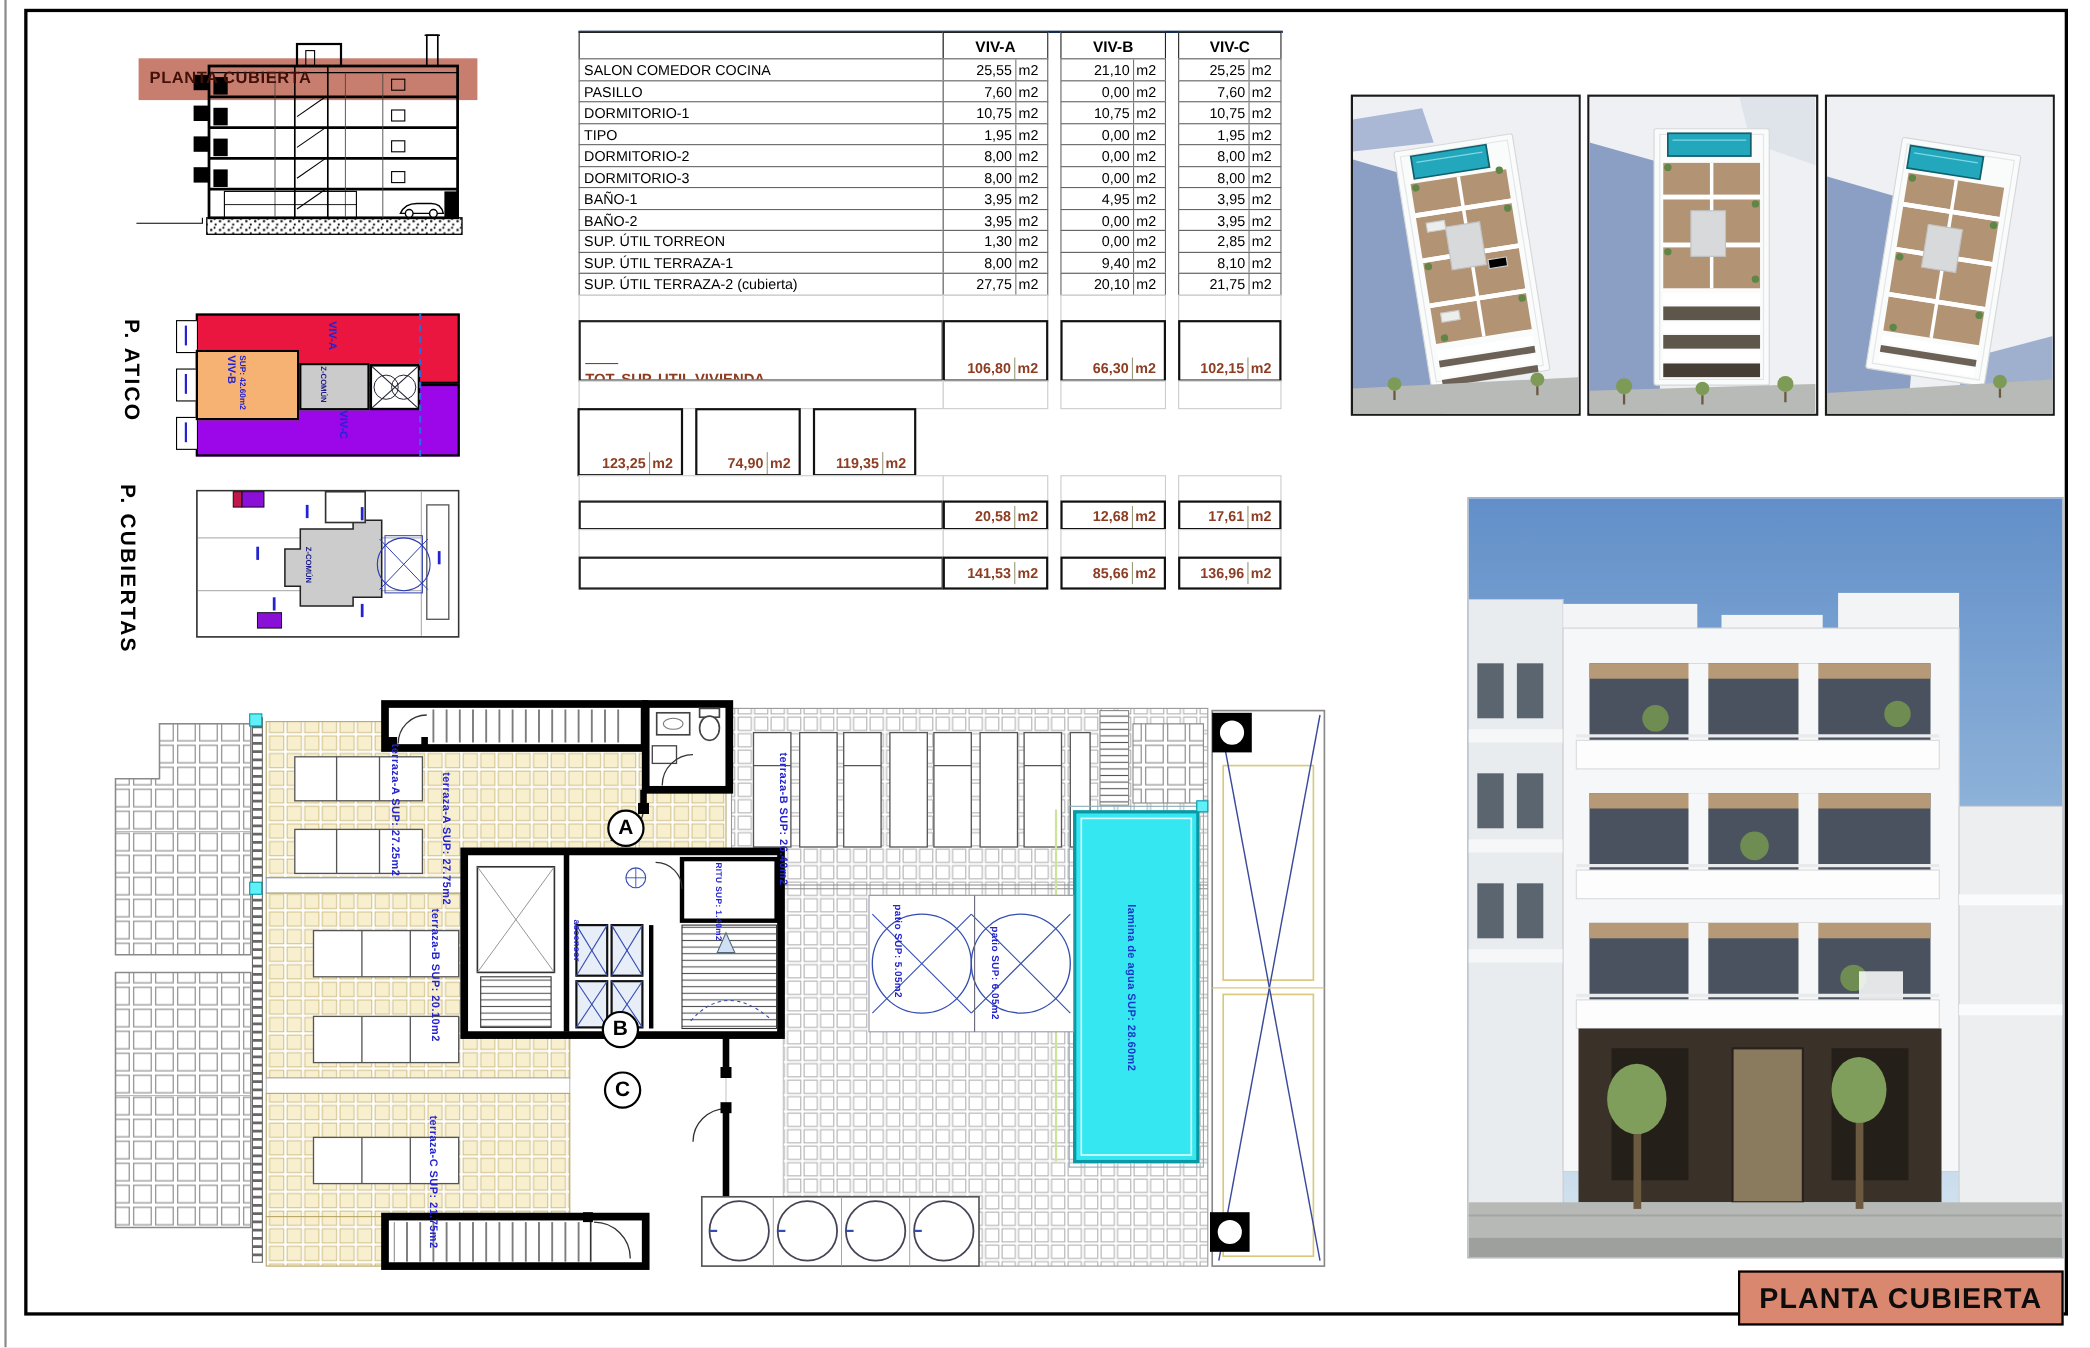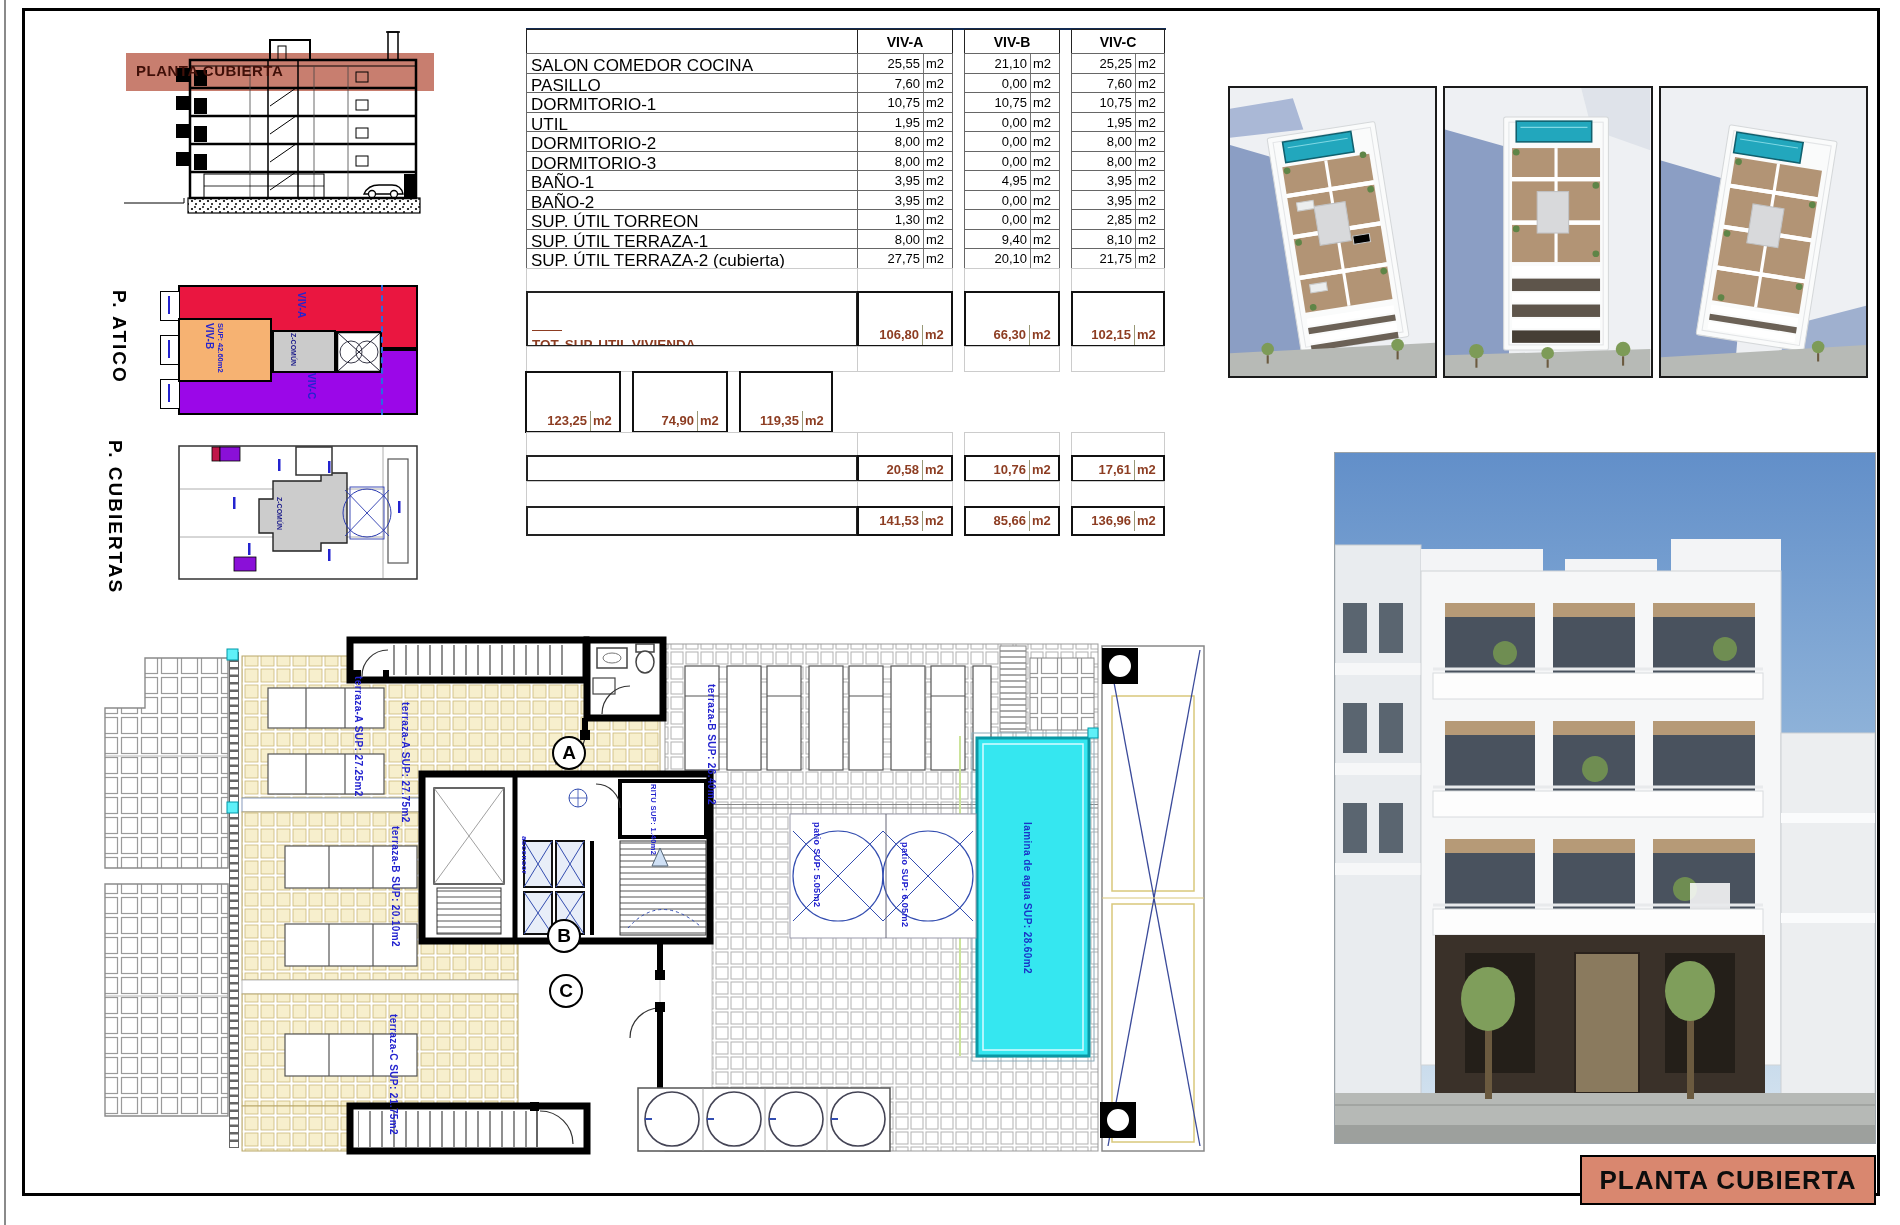--- a/index.html
+++ b/index.html
@@ -33,21 +33,21 @@
           white-space:pre;z-index:4;}
   .cubiertas{position:absolute;left:178px;top:445px;width:240px;height:135px;}
 
   
   .stable{position:absolute;left:526px;top:28px;width:640px;font-family:"Liberation Sans",sans-serif;}
   .t-head{background:#1d3d74;color:#fff;text-align:center;border:1px solid #122a52;}
   .t-title{font-size:19px;font-weight:bold;padding-top:8px;letter-spacing:.5px;white-space:pre;}
   .t-sub{font-size:14.5px;font-weight:bold;padding:6px 0 7px 0;white-space:pre;}
   .trow{display:flex;margin-top:-1px;}
   .cell{box-sizing:border-box;border:1px solid #666;background:#fff;}
-  .c-label{width:332px;font-size:17px;padding:2px 0 0 4px;height:20.5px;white-space:pre;overflow:hidden;}
+  .c-label{width:332px;font-size:13px;padding:2px 0 0 4px;height:20.5px;white-space:pre;overflow:hidden;}
   .c-val{width:96px;margin-left:-1px;display:flex;height:20.5px;font-size:13px;}
   .c-val .num{flex:1;text-align:right;padding:2px 3px 0 0;}
   .c-val .unit{width:26px;border-left:1px solid #777;padding:2px 0 0 2px;text-align:left;}
   .c-gap{width:12px;}
   .c-valc{width:94px;}
   .thead-row .cell{border:1.5px solid #222;font-weight:bold;}
   .thead-row .c-label{height:25px;}
   .thead-row .c-val{height:25px;display:block;text-align:center;font-size:14px;padding-top:4px;}
   .spacer .cell{border:1px solid #ccc;background:#fff;}
   .spacer .c-label,.spacer .c-val{height:23px;}
@@ -268,21 +268,21 @@
           <span class="num">10,75</span>
           <span class="unit">m2</span>
         </div>
       <div class="c-gap"></div>
       <div class="cell c-val c-valc">
           <span class="num">10,75</span>
           <span class="unit">m2</span>
         </div>
     </div>
     <div class="trow">
-      <div class="cell c-label">UTIL</div>
+      <div class="cell c-label">TIPO</div>
       <div class="cell c-val">
           <span class="num">1,95</span>
           <span class="unit">m2</span>
         </div>
       <div class="c-gap"></div>
       <div class="cell c-val">
           <span class="num">0,00</span>
           <span class="unit">m2</span>
         </div>
       <div class="c-gap"></div>
@@ -479,21 +479,21 @@
     <div class="trow sum h27">
       <div class="cell c-label">
         
       </div>
       <div class="cell c-val">
           <span class="num">20,58</span>
           <span class="unit">m2</span>
         </div>
       <div class="c-gap"></div>
       <div class="cell c-val">
-          <span class="num">10,76</span>
+          <span class="num">12,68</span>
           <span class="unit">m2</span>
         </div>
       <div class="c-gap"></div>
       <div class="cell c-val c-valc">
           <span class="num">17,61</span>
           <span class="unit">m2</span>
         </div>
     </div>
 
     <div class="trow spacer sp26">

